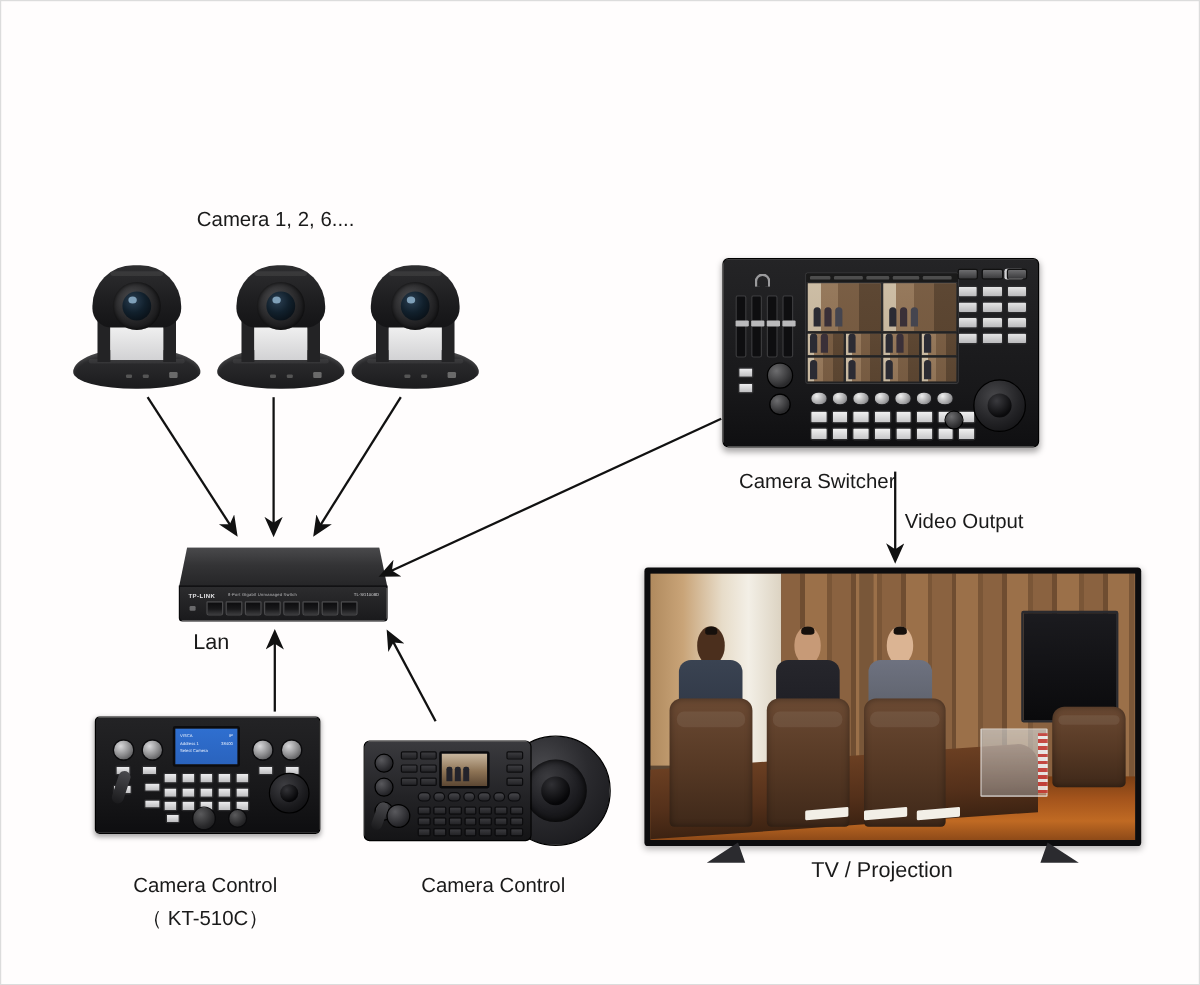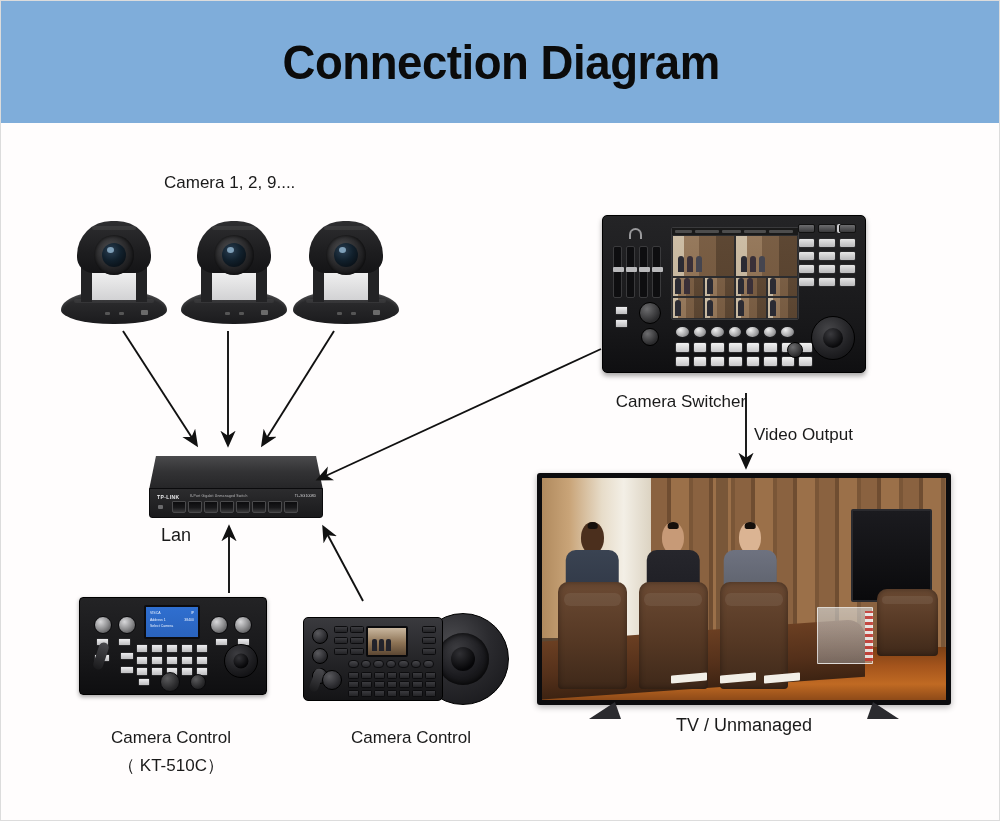--- a/index.html
+++ b/index.html
@@ -290,25 +290,22 @@
   .tv-legR { right:52px; border-left:6px solid transparent; border-right:26px solid transparent; }
 
   
   .arrows { position:absolute; left:0; top:0; width:1000px; height:821px; pointer-events:none; }
 </style>
 </head>
 <body>
 
 <div id="page">
 
-  <div class="header-band">
-    <div class="header-title">Connection Diagram</div>
-  </div>
-
-  <div class="lbl" style="left:163px; top:170px;">Camera 1, 2, 9....</div>
+
+  <div class="lbl" style="left:163px; top:170px;">Camera 1, 2, 6....</div>
 
   <div class="cam" style="left:58px; top:218px;">
     <div class="base"></div>
     <div class="led a"></div>
     <div class="led b"></div>
     <div class="led c"></div>
     <div class="yoke"></div>
     <div class="yoke-fill"></div>
     <div class="head">
       <div class="lensring">
@@ -666,21 +663,21 @@
           <div class="sc-paper p3"></div>
           <div class="sc-paper p1"></div>
           <div class="sc-paper p2"></div>
           <div class="sc-box"></div>
         </div>
       </div>
     </div>
     <div class="tv-legL"></div>
     <div class="tv-legR"></div>
   </div>
-  <div class="lbl big" style="left:675px; top:711px;">TV / Unmanaged</div>
+  <div class="lbl big" style="left:675px; top:711px;">TV / Projection</div>
 
   <svg class="arrows" viewBox="0 0 1000 821">
     <defs>
       <marker id="ah" markerWidth="10" markerHeight="10" refX="7" refY="4" orient="auto" markerUnits="strokeWidth">
         <path d="M0,0 L9,4 L0,8 L2.6,4 z" fill="#111111"></path>
       </marker>
     </defs>
 
     <line x1="122" y1="330" x2="195" y2="443" stroke="#111111" stroke-width="1.9" marker-end="url(#ah)"></line>
 

